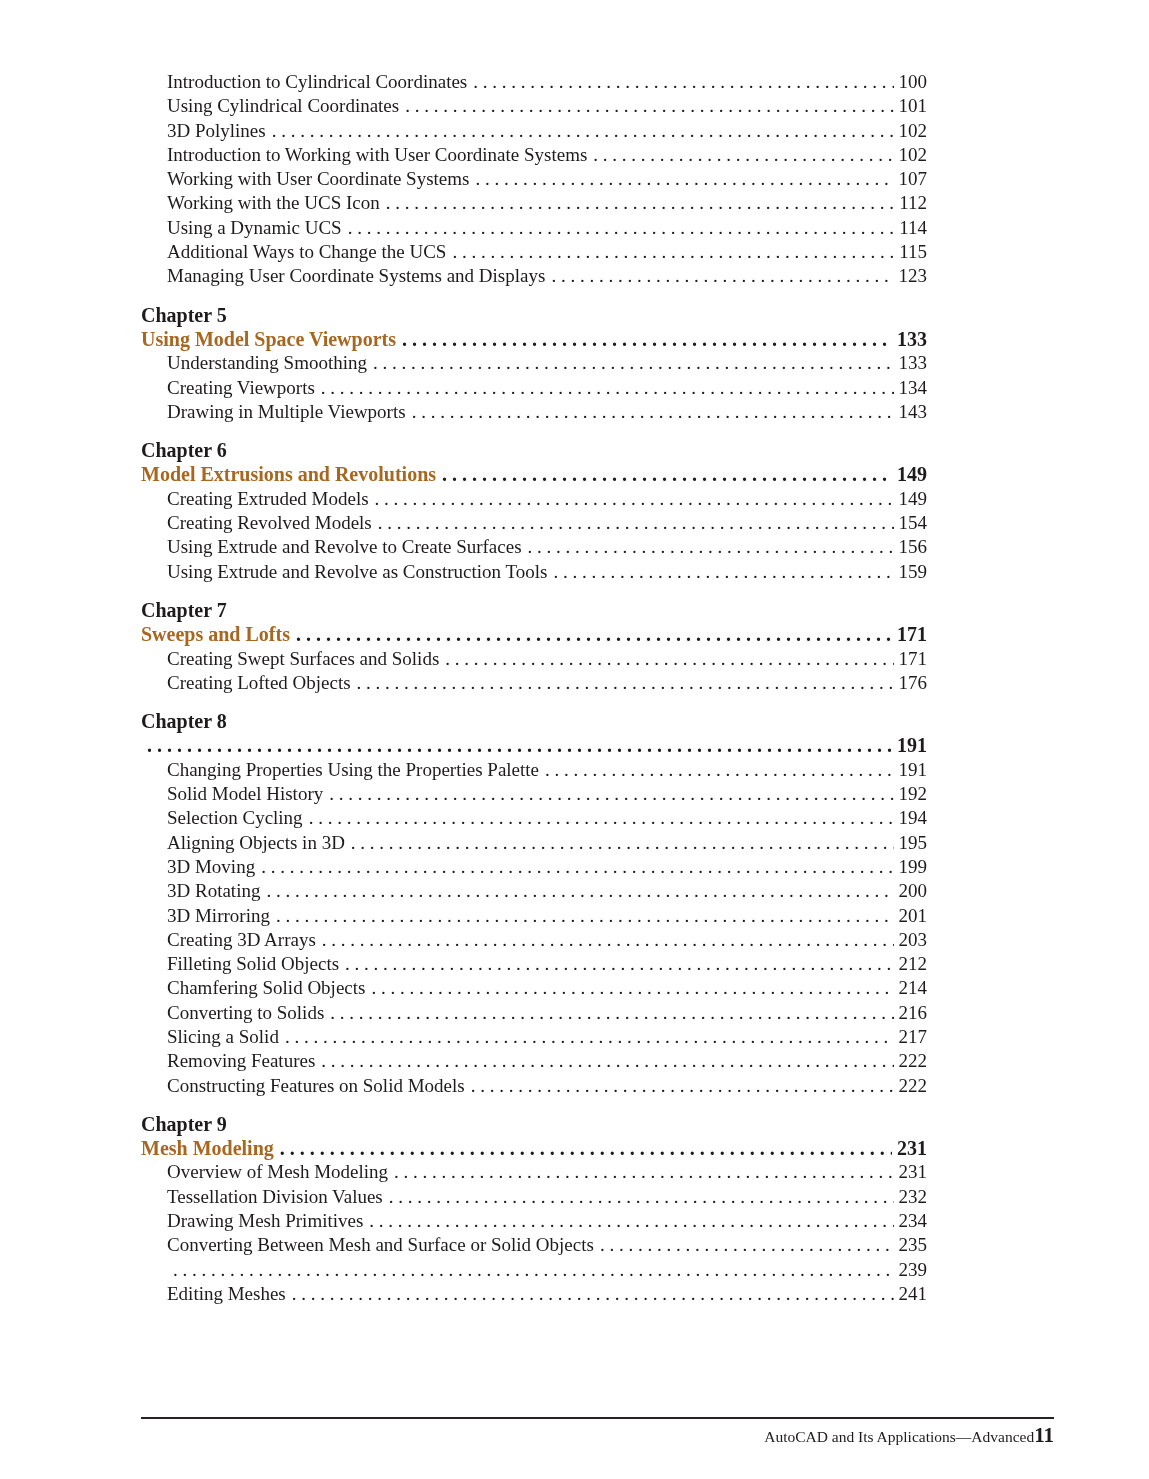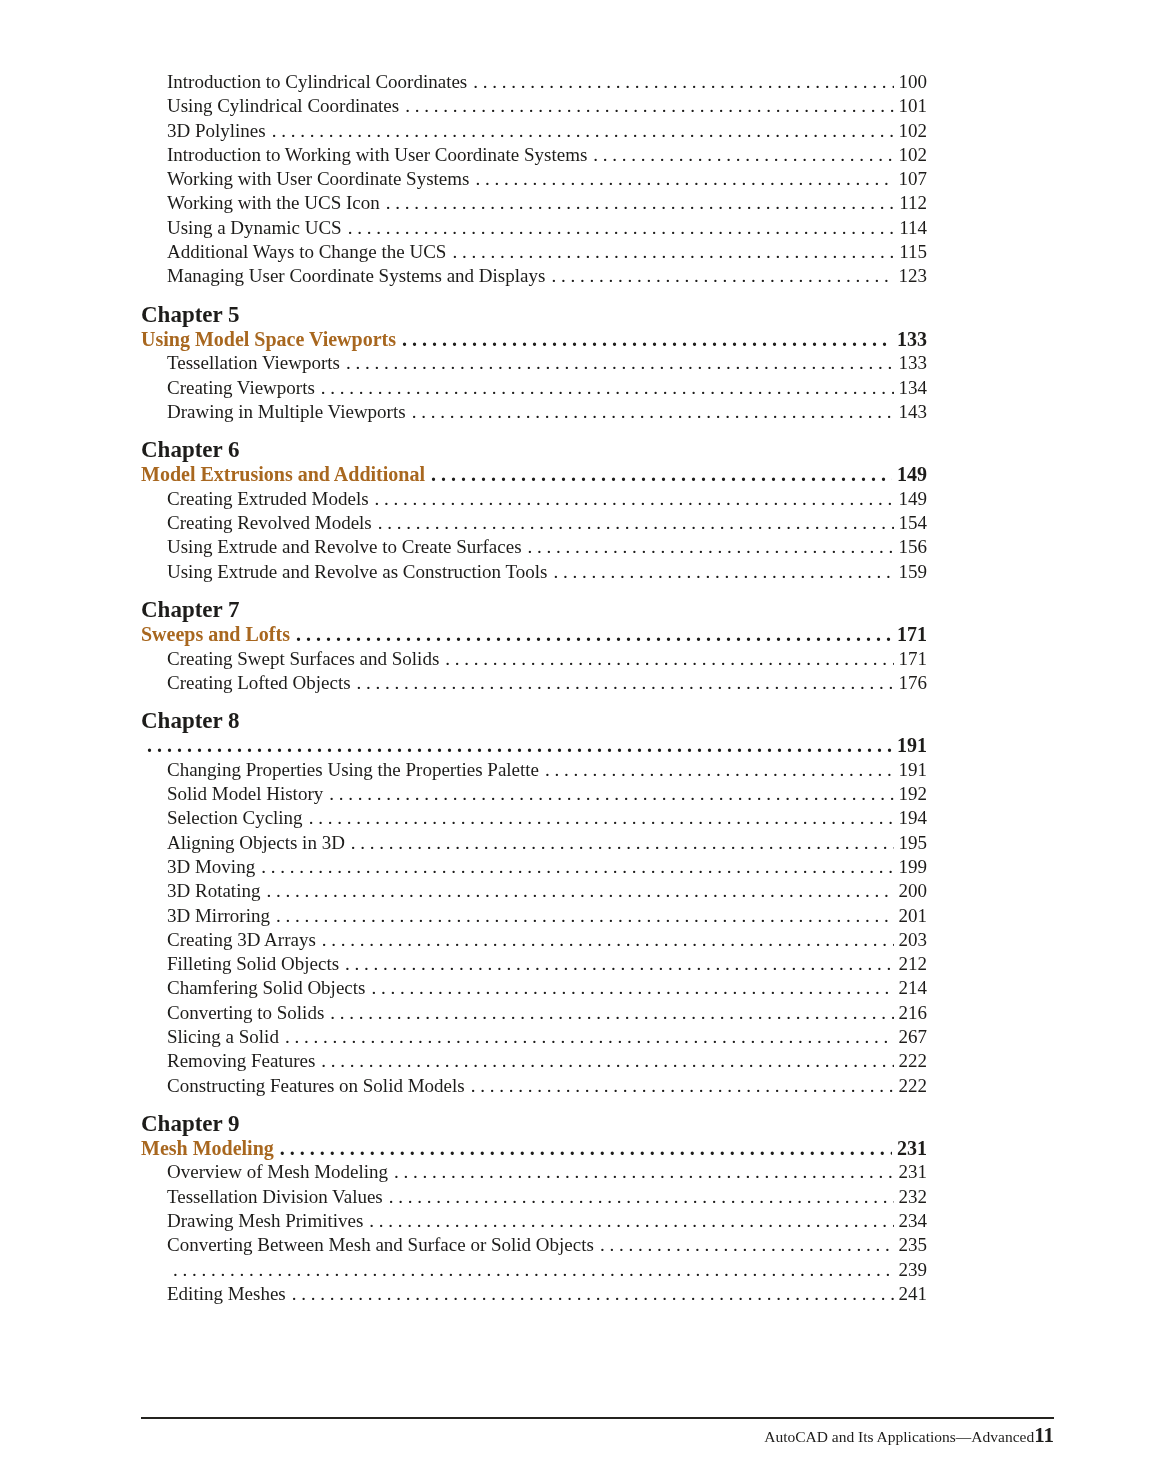--- a/index.html
+++ b/index.html
@@ -31,21 +31,21 @@
     overflow: hidden;
     white-space: nowrap;
     margin-left: 6px;
     margin-right: 5px;
   }
   .row .p { white-space: nowrap; }
   .entry { padding-left: 26px; }
   .chapter { margin-top: 14px; }
   .chapter-label {
     font-weight: 700;
-    font-size: 23px;
+    font-size: 20px;
     line-height: 24.3px;
   }
   .chapter-row {
     font-weight: 700;
     font-size: 20px;
   }
   .chapter-row .t { color: var(--accent, #a8671f); }
   .footer-rule {
     position: absolute;
     left: 141px;
@@ -118,39 +118,39 @@
       <span class="p">123</span>
     </div>
     <div class="chapter">
       <div class="chapter-label">Chapter 5</div>
       <div class="row chapter-row">
         <span class="t">Using Model Space Viewports</span>
         <span class="leader">. . . . . . . . . . . . . . . . . . . . . . . . . . . . . . . . . . . . . . . . . . . . . . . . . . . . . . . . . . . . . . . . . . . . . . . . . . . . . . . . . . . . . . . . . . . . . . . . . . . . . . . . . . . . . . . . . . . . . . . . . . . . . . . . . . . . . . . . . . . . . . . . . . . . . . . . . . . . . . . . . . . . . . . . . . . . . . . . . . . . . . . . . . . . . . . . . . . . . . . . . . . . . . . . . . . . . . . . . . . . </span>
         <span class="p">133</span>
       </div>
       <div class="row entry">
-        <span class="t">Tessellation Viewports</span>
+        <span class="t">Understanding Smoothing</span>
         <span class="leader">. . . . . . . . . . . . . . . . . . . . . . . . . . . . . . . . . . . . . . . . . . . . . . . . . . . . . . . . . . . . . . . . . . . . . . . . . . . . . . . . . . . . . . . . . . . . . . . . . . . . . . . . . . . . . . . . . . . . . . . . . . . . . . . . . . . . . . . . . . . . . . . . . . . . . . . . . . . . . . . . . . . . . . . . . . . . . . . . . . . . . . . . . . . . . . . . . . . . . . . . . . . . . . . . . . . . . . . . . . . . </span>
         <span class="p">133</span>
       </div>
       <div class="row entry">
         <span class="t">Creating Viewports</span>
         <span class="leader">. . . . . . . . . . . . . . . . . . . . . . . . . . . . . . . . . . . . . . . . . . . . . . . . . . . . . . . . . . . . . . . . . . . . . . . . . . . . . . . . . . . . . . . . . . . . . . . . . . . . . . . . . . . . . . . . . . . . . . . . . . . . . . . . . . . . . . . . . . . . . . . . . . . . . . . . . . . . . . . . . . . . . . . . . . . . . . . . . . . . . . . . . . . . . . . . . . . . . . . . . . . . . . . . . . . . . . . . . . . . </span>
         <span class="p">134</span>
       </div>
       <div class="row entry">
         <span class="t">Drawing in Multiple Viewports</span>
         <span class="leader">. . . . . . . . . . . . . . . . . . . . . . . . . . . . . . . . . . . . . . . . . . . . . . . . . . . . . . . . . . . . . . . . . . . . . . . . . . . . . . . . . . . . . . . . . . . . . . . . . . . . . . . . . . . . . . . . . . . . . . . . . . . . . . . . . . . . . . . . . . . . . . . . . . . . . . . . . . . . . . . . . . . . . . . . . . . . . . . . . . . . . . . . . . . . . . . . . . . . . . . . . . . . . . . . . . . . . . . . . . . . </span>
         <span class="p">143</span>
       </div>
     </div>
     <div class="chapter">
       <div class="chapter-label">Chapter 6</div>
       <div class="row chapter-row">
-        <span class="t">Model Extrusions and Additional</span>
+        <span class="t">Model Extrusions and Revolutions</span>
         <span class="leader">. . . . . . . . . . . . . . . . . . . . . . . . . . . . . . . . . . . . . . . . . . . . . . . . . . . . . . . . . . . . . . . . . . . . . . . . . . . . . . . . . . . . . . . . . . . . . . . . . . . . . . . . . . . . . . . . . . . . . . . . . . . . . . . . . . . . . . . . . . . . . . . . . . . . . . . . . . . . . . . . . . . . . . . . . . . . . . . . . . . . . . . . . . . . . . . . . . . . . . . . . . . . . . . . . . . . . . . . . . . . </span>
         <span class="p">149</span>
       </div>
       <div class="row entry">
         <span class="t">Creating Extruded Models</span>
         <span class="leader">. . . . . . . . . . . . . . . . . . . . . . . . . . . . . . . . . . . . . . . . . . . . . . . . . . . . . . . . . . . . . . . . . . . . . . . . . . . . . . . . . . . . . . . . . . . . . . . . . . . . . . . . . . . . . . . . . . . . . . . . . . . . . . . . . . . . . . . . . . . . . . . . . . . . . . . . . . . . . . . . . . . . . . . . . . . . . . . . . . . . . . . . . . . . . . . . . . . . . . . . . . . . . . . . . . . . . . . . . . . . </span>
         <span class="p">149</span>
       </div>
       <div class="row entry">
         <span class="t">Creating Revolved Models</span>
@@ -243,21 +243,21 @@
         <span class="p">214</span>
       </div>
       <div class="row entry">
         <span class="t">Converting to Solids</span>
         <span class="leader">. . . . . . . . . . . . . . . . . . . . . . . . . . . . . . . . . . . . . . . . . . . . . . . . . . . . . . . . . . . . . . . . . . . . . . . . . . . . . . . . . . . . . . . . . . . . . . . . . . . . . . . . . . . . . . . . . . . . . . . . . . . . . . . . . . . . . . . . . . . . . . . . . . . . . . . . . . . . . . . . . . . . . . . . . . . . . . . . . . . . . . . . . . . . . . . . . . . . . . . . . . . . . . . . . . . . . . . . . . . . </span>
         <span class="p">216</span>
       </div>
       <div class="row entry">
         <span class="t">Slicing a Solid</span>
         <span class="leader">. . . . . . . . . . . . . . . . . . . . . . . . . . . . . . . . . . . . . . . . . . . . . . . . . . . . . . . . . . . . . . . . . . . . . . . . . . . . . . . . . . . . . . . . . . . . . . . . . . . . . . . . . . . . . . . . . . . . . . . . . . . . . . . . . . . . . . . . . . . . . . . . . . . . . . . . . . . . . . . . . . . . . . . . . . . . . . . . . . . . . . . . . . . . . . . . . . . . . . . . . . . . . . . . . . . . . . . . . . . . </span>
-        <span class="p">267</span>
+        <span class="p">217</span>
       </div>
       <div class="row entry">
         <span class="t">Removing Features</span>
         <span class="leader">. . . . . . . . . . . . . . . . . . . . . . . . . . . . . . . . . . . . . . . . . . . . . . . . . . . . . . . . . . . . . . . . . . . . . . . . . . . . . . . . . . . . . . . . . . . . . . . . . . . . . . . . . . . . . . . . . . . . . . . . . . . . . . . . . . . . . . . . . . . . . . . . . . . . . . . . . . . . . . . . . . . . . . . . . . . . . . . . . . . . . . . . . . . . . . . . . . . . . . . . . . . . . . . . . . . . . . . . . . . . </span>
         <span class="p">222</span>
       </div>
       <div class="row entry">
         <span class="t">Constructing Features on Solid Models</span>
         <span class="leader">. . . . . . . . . . . . . . . . . . . . . . . . . . . . . . . . . . . . . . . . . . . . . . . . . . . . . . . . . . . . . . . . . . . . . . . . . . . . . . . . . . . . . . . . . . . . . . . . . . . . . . . . . . . . . . . . . . . . . . . . . . . . . . . . . . . . . . . . . . . . . . . . . . . . . . . . . . . . . . . . . . . . . . . . . . . . . . . . . . . . . . . . . . . . . . . . . . . . . . . . . . . . . . . . . . . . . . . . . . . . </span>
         <span class="p">222</span>

